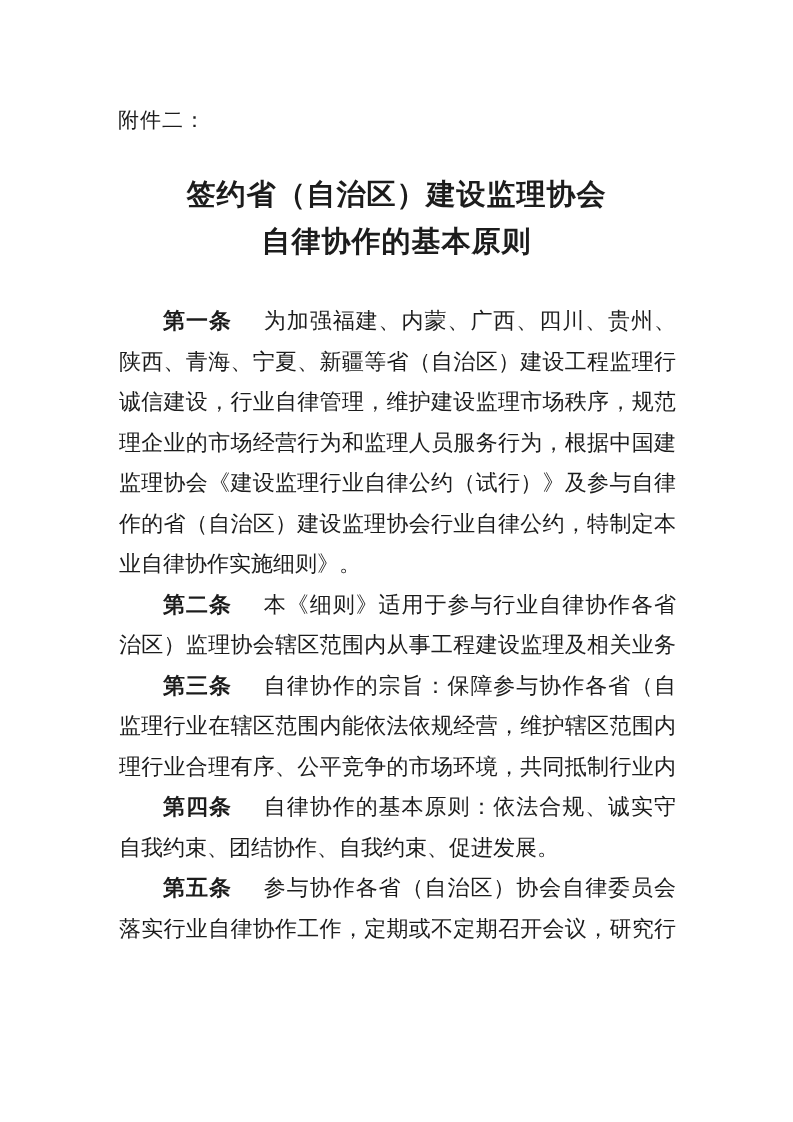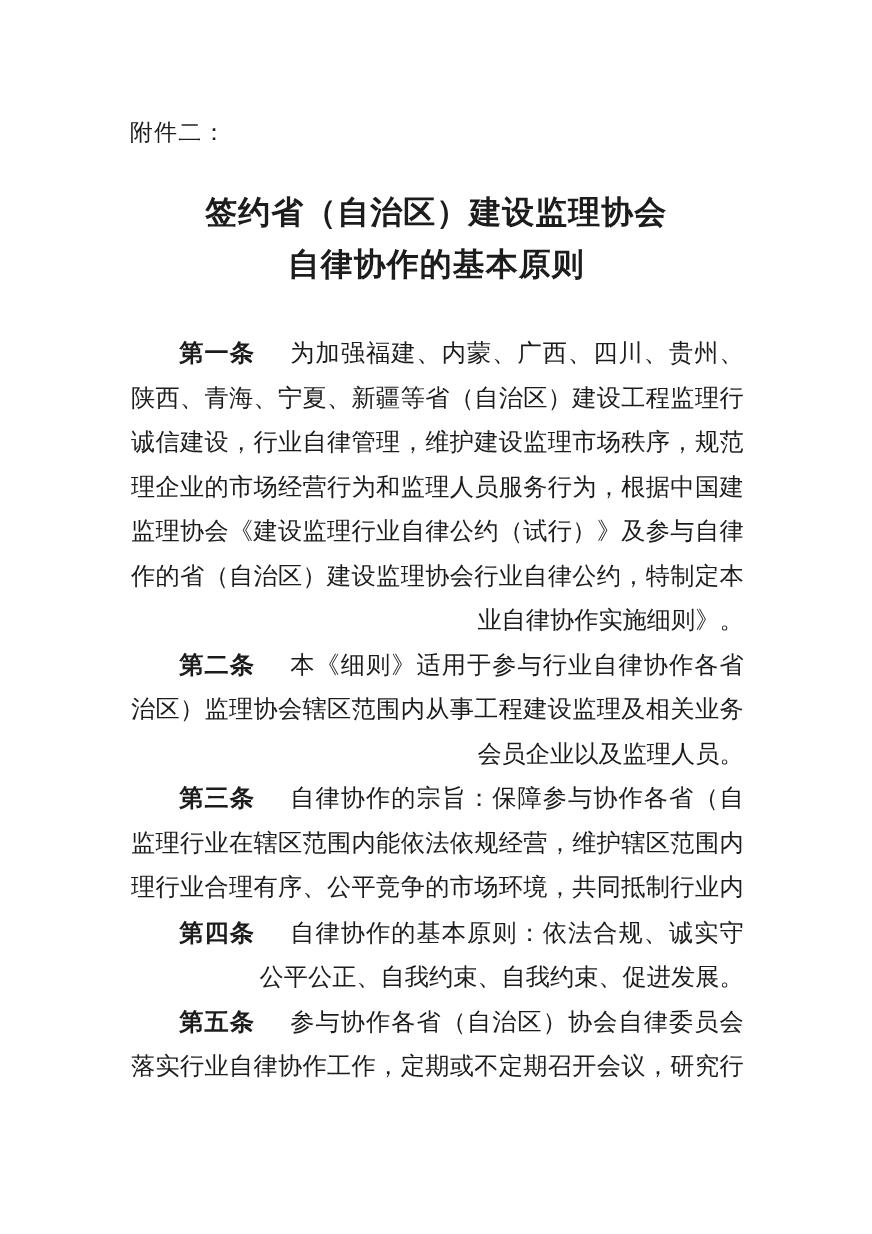--- a/index.html
+++ b/index.html
@@ -39,21 +39,20 @@
     position: absolute;
     left: 119px;
     top: 301px;
     width: 557px;
     font-size: 22px;
   }
   .line {
     height: 40.5px;
     line-height: 40.5px;
     overflow: hidden;
-    text-align: right;
   }
   .line.fill {
     text-align: justify;
     text-align-last: justify;
     text-justify: inter-ideograph;
   }
   .line.first {
     text-indent: 44px;
   }
   .lead {
@@ -75,22 +74,21 @@
   <div class="doc-body">
       <div class="line fill first"><span class="lead">第一条</span><span>为加强福建、内蒙、广西、四川、贵州、云南、</span></div>
       <div class="line fill">陕西、青海、宁夏、新疆等省（自治区）建设工程监理行业</div>
       <div class="line fill">诚信建设，行业自律管理，维护建设监理市场秩序，规范监</div>
       <div class="line fill">理企业的市场经营行为和监理人员服务行为，根据中国建设</div>
       <div class="line fill">监理协会《建设监理行业自律公约（试行）》及参与自律协</div>
       <div class="line fill">作的省（自治区）建设监理协会行业自律公约，特制定本《行</div>
       <div class="line">业自律协作实施细则》。</div>
       <div class="line fill first"><span class="lead">第二条</span><span>本《细则》适用于参与行业自律协作各省（自</span></div>
       <div class="line fill">治区）监理协会辖区范围内从事工程建设监理及相关业务的</div>
-      <div class="line">会员企业以及监理人员。</div>
       <div class="line fill first"><span class="lead">第三条</span><span>自律协作的宗旨：保障参与协作各省（自治区）</span></div>
       <div class="line fill">监理行业在辖区范围内能依法依规经营，维护辖区范围内监</div>
       <div class="line fill">理行业合理有序、公平竞争的市场环境，共同抵制行业内不</div>
       <div class="line fill first"><span class="lead">第四条</span><span>自律协作的基本原则：依法合规、诚实守信、</span></div>
-      <div class="line">公平公正、自我约束、自我约束、促进发展。</div>
+      <div class="line">自我约束、团结协作、自我约束、促进发展。</div>
       <div class="line fill first"><span class="lead">第五条</span><span>参与协作各省（自治区）协会自律委员会负责</span></div>
       <div class="line fill">落实行业自律协作工作，定期或不定期召开会议，研究行业</div>
     </div>
 </div>
 
 </body></html>

